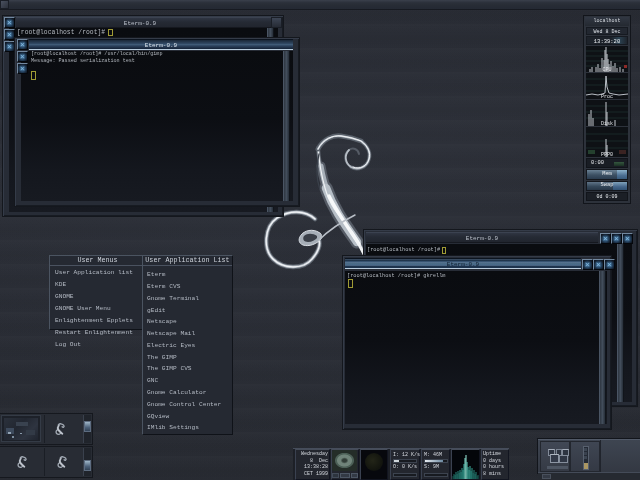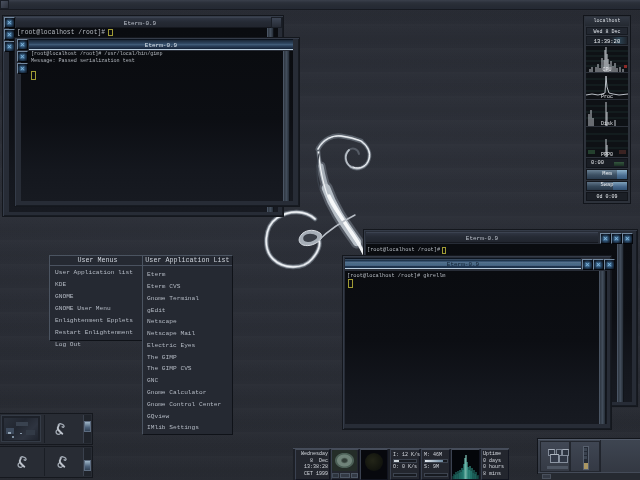--- a/index.html
+++ b/index.html
@@ -129,21 +129,21 @@
 <div class="abs win" style="left:343px;top:256px;width:268px;height:173px;"></div>
 <div class="tbar tbar-bright" style="left:345px;top:258px;width:236px;">Eterm-0.9</div>
 <div class="btn" style="left:582px;top:259px;"></div>
 <div class="btn" style="left:593px;top:259px;"></div>
 <div class="btn" style="left:604px;top:259px;"></div>
 <div class="term" style="left:345px;top:271px;width:262px;height:153px;"></div>
 <div class="sbar" style="left:599px;top:271px;height:153px;"></div>
 <div class="tline" style="left:347px;top:273px;font-size:5.3px;">[root@localhost /root]# gkrellm</div>
 <div class="cur" style="left:348px;top:279px;width:5px;height:9px;"></div>
 
-<div class="menu" style="left:49px;top:255px;width:97px;height:86px;">
+<div class="menu" style="left:49px;top:255px;width:97px;height:75px;">
   <div class="mtitle">User Menus</div>
   <div class="mitem" style="left:5px;top:13px;">User Application list</div>
   <div class="mitem" style="left:5px;top:25px;">KDE</div>
   <div class="mitem" style="left:5px;top:37px;">GNOME</div>
   <div class="mitem" style="left:5px;top:49px;">GNOME User Menu</div>
   <div class="mitem" style="left:5px;top:61px;">Enlightenment Epplets</div>
   <div class="mitem" style="left:5px;top:73px;">Restart Enlightenment</div>
   <div class="mitem" style="left:5px;top:85px;">Log Out</div>
 </div>
 

